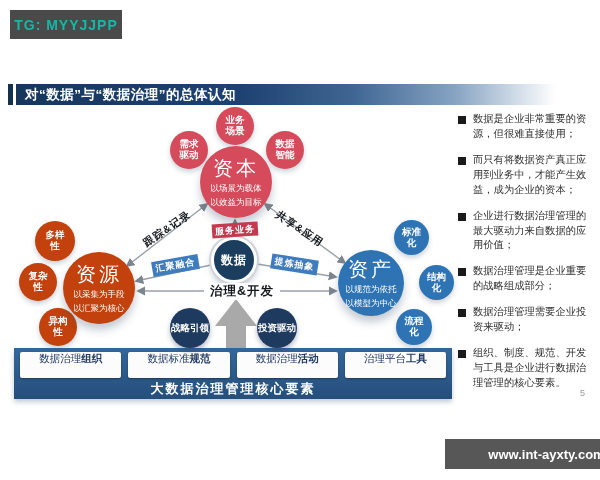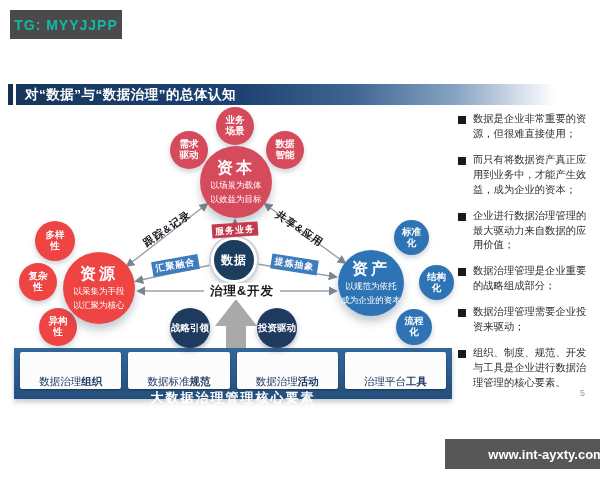--- a/index.html
+++ b/index.html
@@ -19,25 +19,25 @@
   .title-text{color:#fff;font-weight:bold;font-size:13.5px;letter-spacing:.5px;}
   
   svg.links{position:absolute;left:0;top:0;width:600px;height:480px;pointer-events:none;}
   
   .circ{position:absolute;border-radius:50%;display:flex;flex-direction:column;align-items:center;
         justify-content:center;color:#fff;text-align:center;}
   .sat{width:38px;height:38px;font-size:9.5px;font-weight:bold;line-height:1.12;
        box-shadow:0 3px 5px rgba(60,80,105,.25);}
   .sat .wrap2{display:block;width:2.3em;margin:0 auto;}
   .red{background:#d64b5c;}
-  .blue-l{background:#ef4444;}
+  .blue-l{background:#c2410c;}
   .blue-d{background:#2e74b5;}
   .navy{background:#1f3a5f;}
   .big{box-shadow:0 6px 9px rgba(60,80,105,.3);}
-  .cname{font-size:16px;font-weight:bold;letter-spacing:3px;}
+  .cname{font-size:20px;font-weight:normal;letter-spacing:3px;}
   .csub{font-size:8.5px;line-height:1.55;}
   .c-biz{left:216px;top:107px;}
   .c-demand{left:170px;top:131px;}
   .c-intel{left:266px;top:131px;}
   .c-capital{left:200px;top:146px;width:72px;height:72px;}
   .c-div{left:35px;top:221px;width:40px;height:40px;}
   .c-complex{left:19px;top:263px;}
   .c-hetero{left:39px;top:308px;}
   .c-resource{left:63px;top:252px;width:72px;height:72px;}
   .c-std{left:394px;top:220px;width:35px;height:35px;}
@@ -58,21 +58,21 @@
   .chip-refine{left:271px;top:257px;width:47px;height:15px;background:#3f7cbe;transform:rotate(9deg);}
   .edge-lab{position:absolute;color:#15181c;font-weight:bold;font-size:10.5px;letter-spacing:1px;white-space:nowrap;}
   .lab-track{left:140px;top:222px;transform:rotate(-34deg);}
   .lab-share{left:272px;top:222px;transform:rotate(34deg);}
   .lab-govern{left:204px;top:283px;font-size:12.5px;background:#fff;padding:0 6px;letter-spacing:1px;}
   
   .foundation{position:absolute;left:14px;top:348px;width:438px;height:51px;
       background:linear-gradient(#33679b,#254e7b);box-shadow:0 3px 5px rgba(60,80,105,.3);
       display:flex;flex-direction:column;}
   .f-row{display:flex;gap:7px;padding:4px 6px 0 6px;}
-  .f-box{flex:1;height:37px;background:#fcfcfc;border-radius:2px;display:flex;align-items:flex-end;
+  .f-box{flex:1;height:26px;background:#fcfcfc;border-radius:2px;display:flex;align-items:flex-start;
          justify-content:center;color:#1f3864;font-size:10.5px;box-shadow:0 1px 2px rgba(0,0,0,.35);white-space:nowrap;}
   .f-box b{font-weight:bold;}
   .f-banner{flex:1;display:flex;align-items:center;justify-content:center;color:#fff;
             font-weight:bold;font-size:13px;letter-spacing:2px;}
   
   .notes{position:absolute;left:458px;top:112px;width:138px;display:flex;flex-direction:column;gap:11px;}
   .note{display:flex;}
   .note .bullet{width:8px;height:8px;background:#1a1a1a;margin:4px 7px 0 0;flex:0 0 8px;}
   .note .ntext{font-size:10.3px;line-height:1.45;color:#2f2f2f;}
   .pagenum{position:absolute;left:580px;top:388px;font-size:9px;color:#999;}
@@ -164,21 +164,21 @@
     <div class="csub">以效益为目标</div>
   </div>
   <div class="circ big blue-l c-resource">
     <div class="cname">资源</div>
     <div class="csub">以采集为手段</div>
     <div class="csub">以汇聚为核心</div>
   </div>
   <div class="circ big blue-d c-asset">
     <div class="cname">资产</div>
     <div class="csub">以规范为依托</div>
-    <div class="csub">成为企业的资本</div>
+    <div class="csub">以模型为中心</div>
   </div>
   <div class="circ c-data">数据</div>
 
   <div class="circ navy c-strategy">
       <span class="wrap2">战略引领</span>
     </div>
   <div class="circ navy c-invest">
       <span class="wrap2">投资驱动</span>
     </div>
 

